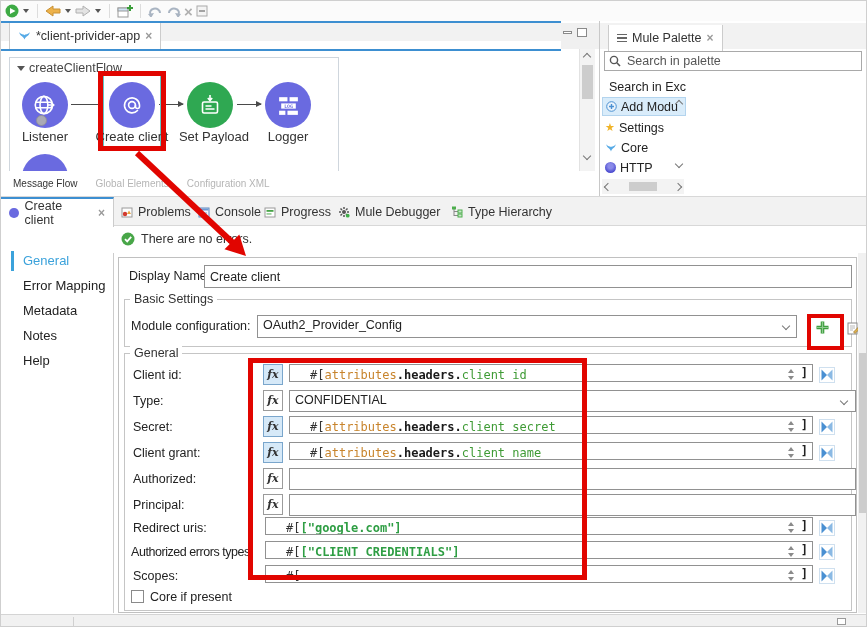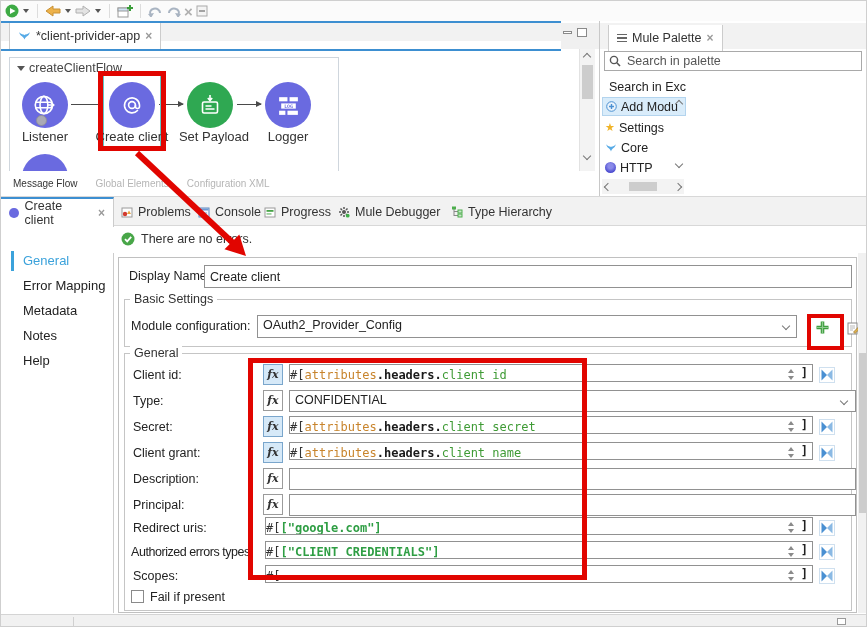--- a/index.html
+++ b/index.html
@@ -62,21 +62,21 @@
   .fieldset{border:1px solid #c5c5c5}
   .legend{background:#fff;padding:0 4px;color:#333;z-index:2}
   .tinput{border:1px solid #919191;background:#fff;font-size:12.5px;color:#222;padding:2px 5px;font-family:"Liberation Sans",sans-serif}
   .frow{position:absolute;left:0;width:867px;height:22px}
   .flabel{position:absolute;left:132px;top:4px;font-size:12.5px;color:#222}
   .tight{letter-spacing:-0.45px}
   .fx{position:absolute;left:262px;top:0;width:20px;height:21px;border:1px solid #9b9b9b;background:#fff;display:flex;align-items:center;justify-content:center}
   .fx.on{background:#d6e9f8;border-color:#7aa6cc}
   .fx i{font:italic bold 11px "DejaVu Serif",serif;color:#333}
   .expr{position:absolute;left:288px;top:0;width:524px;height:18px;border:1px solid #919191;background:#fff;
-        font:12px "DejaVu Sans Mono",monospace;line-height:20px;padding-left:0;white-space:nowrap;overflow:hidden}
+        font:12px "DejaVu Sans Mono",monospace;line-height:20px;padding-left:20px;white-space:nowrap;overflow:hidden}
   .expr.nofx{left:264px;width:548px}
   .plain{position:absolute;left:288px;top:0;width:567px;height:22px}
   .spin{position:absolute;right:16px;top:4px;width:8px}
   .spin b{display:block;width:0;height:0;border-left:3.5px solid transparent;border-right:3.5px solid transparent}
   .spin .up{border-bottom:4px solid #8a8a8a;margin-bottom:3px}
   .spin .dn{border-top:4px solid #8a8a8a}
   .closebr{position:absolute;right:4px;top:1px;font:bold 12px "DejaVu Sans Mono",monospace;color:#222}
   .dw{position:absolute;left:818px;top:3px;width:16px;height:16px}
   .tk-pre{color:#333}
   .tk-attr{color:#c8842c;text-decoration:underline wavy #e2c23c;text-underline-offset:2px}
@@ -452,21 +452,21 @@
       <span class="closebr">]</span>
     </div>
     <span class="dw"><svg width="16" height="16">
           <rect x="0.5" y="0.5" width="15" height="15" fill="#fff" stroke="#cfe0ef"></rect>
           <path d="M2.5 2.5 L8 8 L2.5 13.5 Z" fill="#4a90d2"></path>
           <path d="M13.5 2.5 L8 8 L13.5 13.5 Z" fill="#8ab9e4"></path>
         </svg></span>
   </div>
 
   <div class="frow" style="top:467px">
-    <span class="flabel">Description:</span>
+    <span class="flabel">Authorized:</span>
     <span class="fx">
         <i>fx</i>
       </span>
     <div class="tinput plain"></div>
   </div>
 
   <div class="frow" style="top:493px">
     <span class="flabel">Principal:</span>
     <span class="fx">
         <i>fx</i>
@@ -519,21 +519,21 @@
       <span class="closebr">]</span>
     </div>
     <span class="dw"><svg width="16" height="16">
           <rect x="0.5" y="0.5" width="15" height="15" fill="#fff" stroke="#cfe0ef"></rect>
           <path d="M2.5 2.5 L8 8 L2.5 13.5 Z" fill="#4a90d2"></path>
           <path d="M13.5 2.5 L8 8 L13.5 13.5 Z" fill="#8ab9e4"></path>
         </svg></span>
   </div>
 
   <span class="abs checkbox" style="top:589px"></span>
-  <span class="abs" style="left:149px;top:589px;color:#222">Fail if present</span>
+  <span class="abs" style="left:149px;top:589px;color:#222">Core if present</span>
 
   <div class="abs fscroll">
     <div class="thumb abs" style="left:1px;top:100px;width:7px;height:160px"></div>
   </div>
 
   <div class="abs statusbar">
     <span class="abs" style="left:72px;top:2px;width:1px;height:10px;background:#d0d0d0"></span>
     <span class="abs" style="left:836px;top:3px;width:9px;height:7px;border:1px solid #9a9a9a;background:#fff"></span>
   </div>
 

